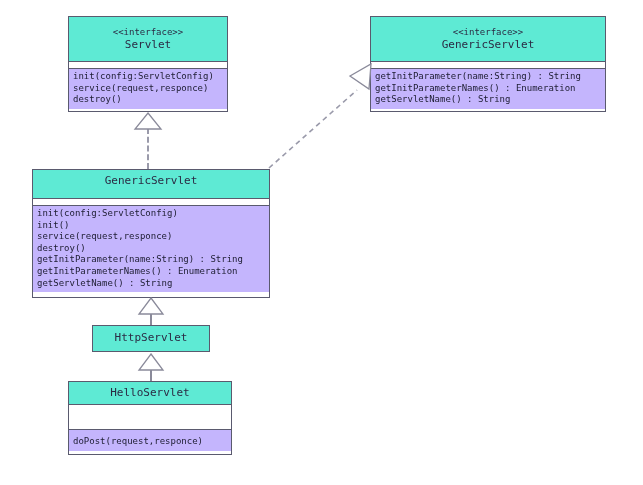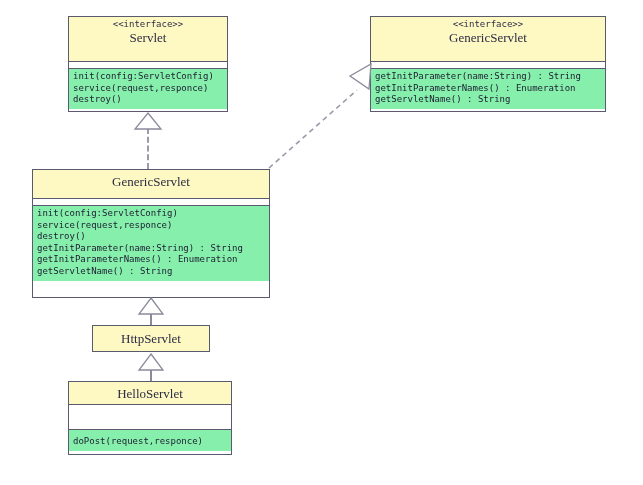--- a/index.html
+++ b/index.html
@@ -19,47 +19,46 @@
   
   .uml-class {
     position: absolute;
     box-sizing: border-box;
     border: 1px solid #5a5a6e;
     background: #ffffff;
     color: #2b2b44;
   }
   .uml-header {
     box-sizing: border-box;
-    background: #fef9c3;
+    background: #5eead4;
     border-bottom: 1px solid #5a5a6e;
     text-align: center;
-    padding: 2px 4px 3px 4px;
+    padding: 10px 4px 3px 4px;
     line-height: 1.25;
   }
   .stereotype {
     display: block;
     font-size: 9px;
     letter-spacing: 0px;
     color: #2b2b44;
   }
   .cls-name {
     display: block;
-    font-size: 13px;
+    font-size: 11px;
     color: #2b2b44;
     white-space: nowrap;
-    font-family: Liberation Serif, serif;
   }
   .uml-attrs {
     box-sizing: border-box;
     border-bottom: 1px solid #5a5a6e;
     background: #ffffff;
   }
   .uml-ops {
     box-sizing: border-box;
-    background: #86efac;
+    background: #c4b5fd;
     padding: 2px 3px 3px 4px;
   }
   .op-line {
     font-size: 9px;
     line-height: 11.6px;
     white-space: pre;
     color: #1c1c30;
   }
 
   
@@ -109,20 +108,21 @@
     </div>
   </div>
 
   <div class="uml-class" style="left:32px; top:169px; width:238px; height:129px;">
     <div class="uml-header" style="height:29px; padding-top:4px;">
       <span class="cls-name">GenericServlet</span>
     </div>
     <div class="uml-attrs" style="height:7px;"></div>
     <div class="uml-ops">
       <div class="op-line">init(config:ServletConfig)</div>
+      <div class="op-line">init()</div>
       <div class="op-line">service(request,responce)</div>
       <div class="op-line">destroy()</div>
       <div class="op-line">getInitParameter(name:String) : String</div>
       <div class="op-line">getInitParameterNames() : Enumeration</div>
       <div class="op-line">getServletName() : String</div>
     </div>
   </div>
 
   <div class="uml-class" style="left:68px; top:381px; width:164px; height:74px;">
     <div class="uml-header" style="height:23px; padding-top:4px;">

